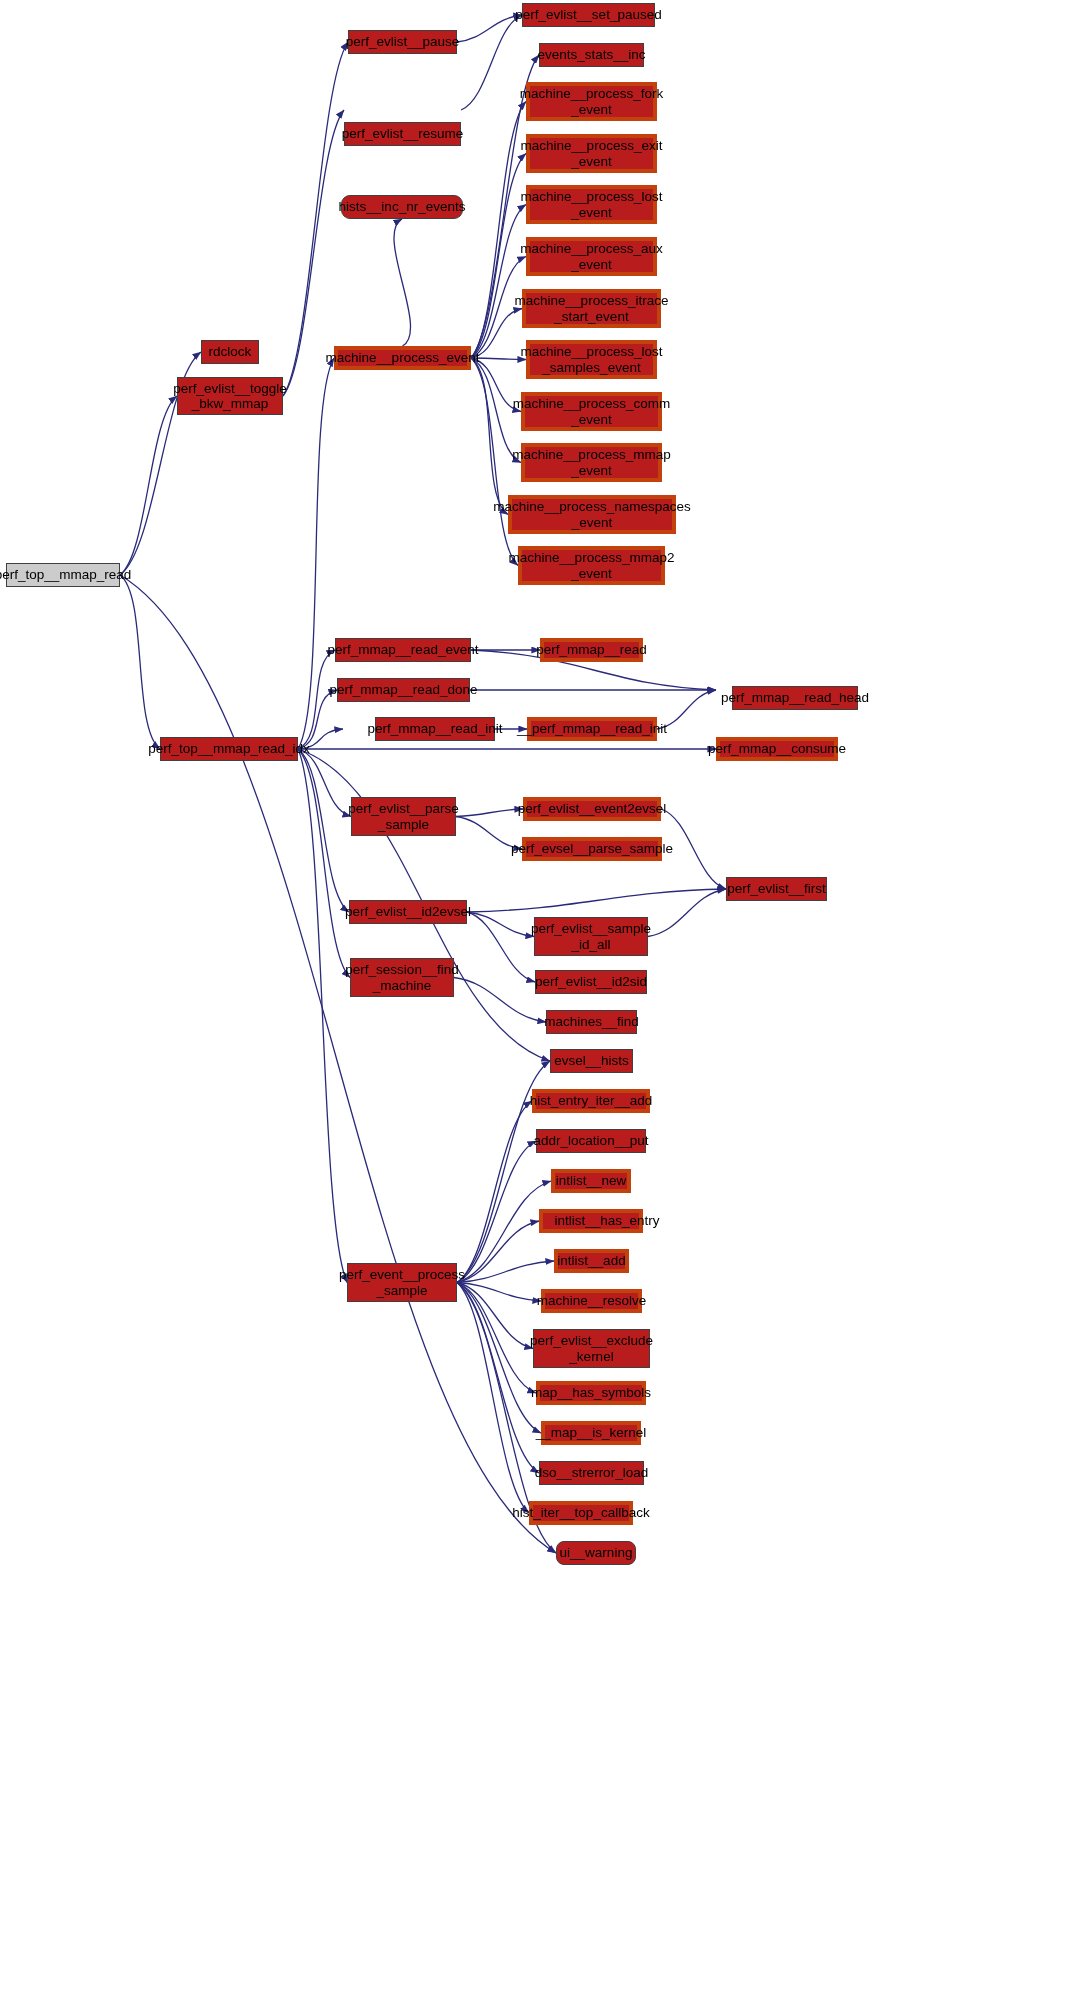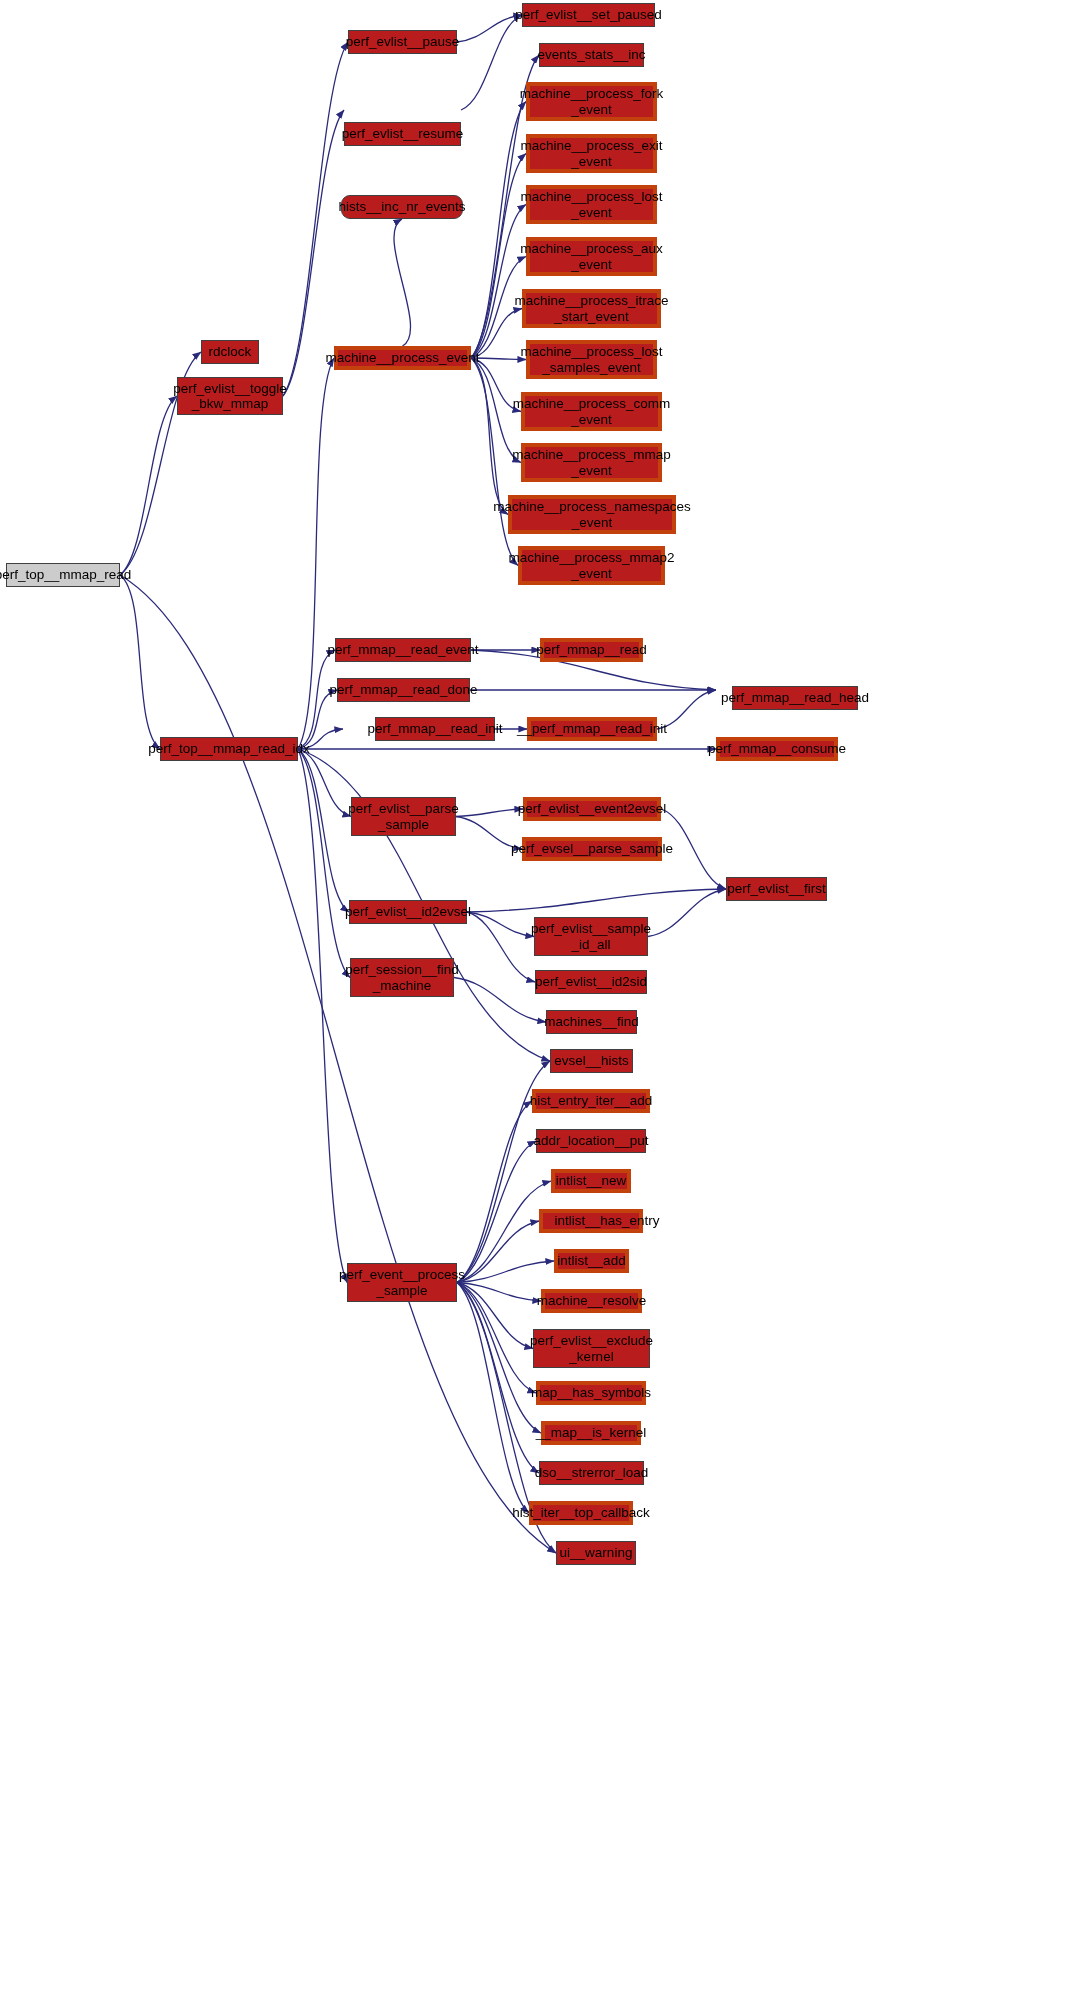--- a/index.html
+++ b/index.html
@@ -142,15 +142,15 @@
       <div class="node red" style="left: 551px; top: 1169px; width: 80px; height: 24px;">intlist__new</div>
       <div class="node red" style="left: 539px; top: 1209px; width: 104px; height: 24px; padding-left: 32px;">intlist__has_entry</div>
       <div class="node red" style="left: 554px; top: 1249px; width: 75px; height: 24px;">intlist__add</div>
       <div class="node red" style="left: 541px; top: 1289px; width: 101px; height: 24px;">machine__resolve</div>
       <div class="node" style="left: 533px; top: 1329px; width: 117px; height: 39px;">perf_evlist__exclude
 _kernel</div>
       <div class="node red" style="left: 536px; top: 1381px; width: 110px; height: 24px;">map__has_symbols</div>
       <div class="node red" style="left: 541px; top: 1421px; width: 100px; height: 24px;">__map__is_kernel</div>
       <div class="node" style="left: 539px; top: 1461px; width: 105px; height: 24px;">dso__strerror_load</div>
       <div class="node red" style="left: 529px; top: 1501px; width: 104px; height: 24px;">hist_iter__top_callback</div>
-      <div class="node" style="left: 556px; top: 1541px; width: 80px; height: 24px;">ui__warning</div>
+      <div class="node" style="left: 556px; top: 1541px; width: 80px; height: 24px; border-radius: 8px;">ui__warning</div>
     </div>
 </div>
 
 </body></html>

